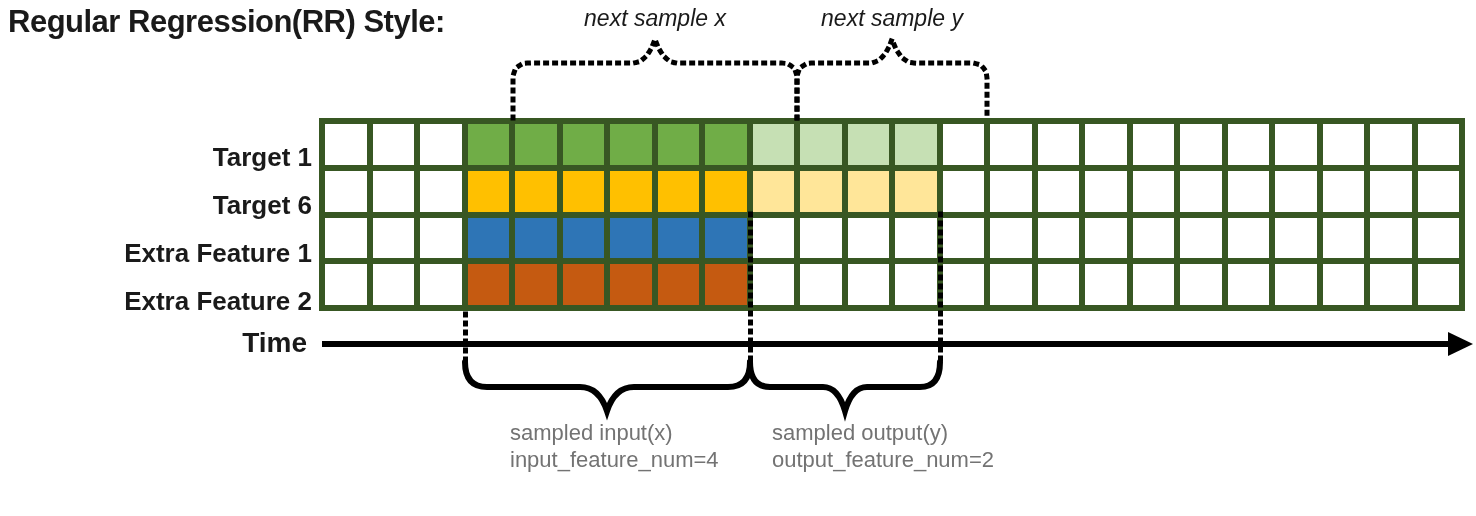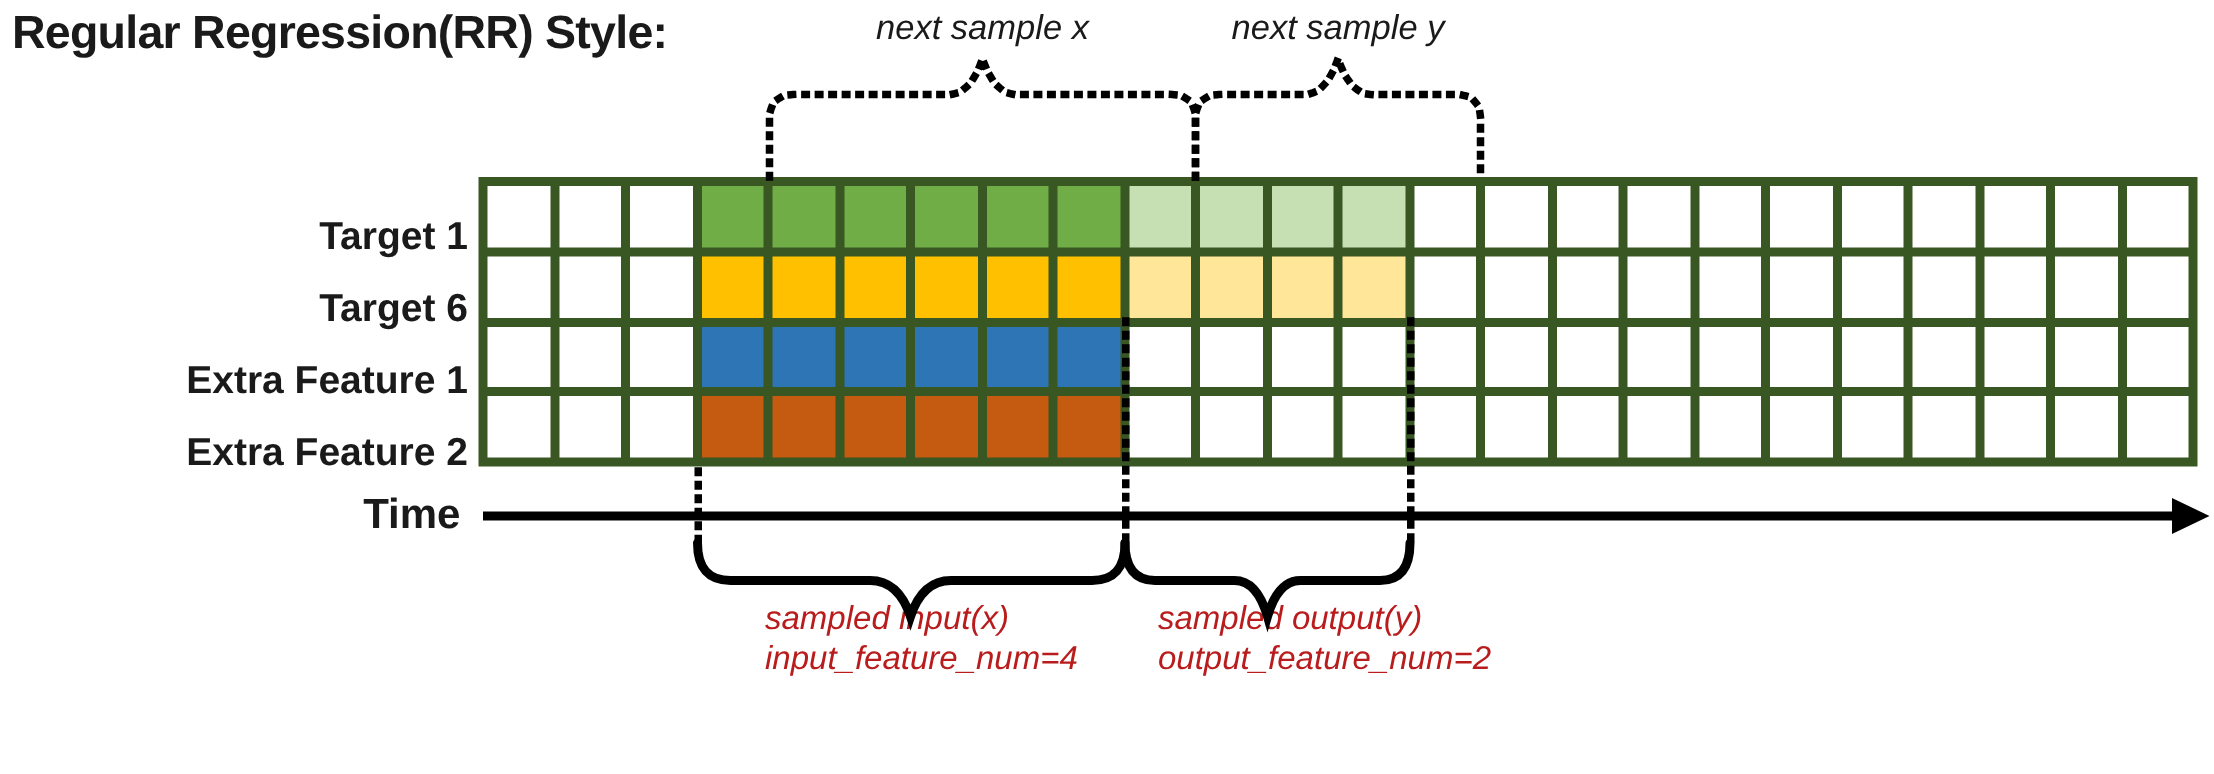--- a/index.html
+++ b/index.html
@@ -36,22 +36,22 @@
     text-align: right;
     font-size: 28px; font-weight: bold; color: #1a1a1a;
   }
   .top-note {
     position: absolute; top: 5px; width: 300px; text-align: center;
     font-size: 23px; font-style: italic; color: #1a1a1a; white-space: nowrap;
   }
   #note-next-x { left: 505px; }
   #note-next-y { left: 742px; }
   .bottom-block {
-    position: absolute; top: 398px;
-    font-size: 22px; color: #b91c1c; line-height: 27px; white-space: nowrap; font-style: italic;
+    position: absolute; top: 419px;
+    font-size: 22px; color: #737373; line-height: 27px; white-space: nowrap;
   }
   #input-block { left: 510px; }
   #output-block { left: 772px; }
   #overlay { position: absolute; left: 0; top: 0; }
 </style>
 </head>
 <body>
 
 <div id="stage">
 

